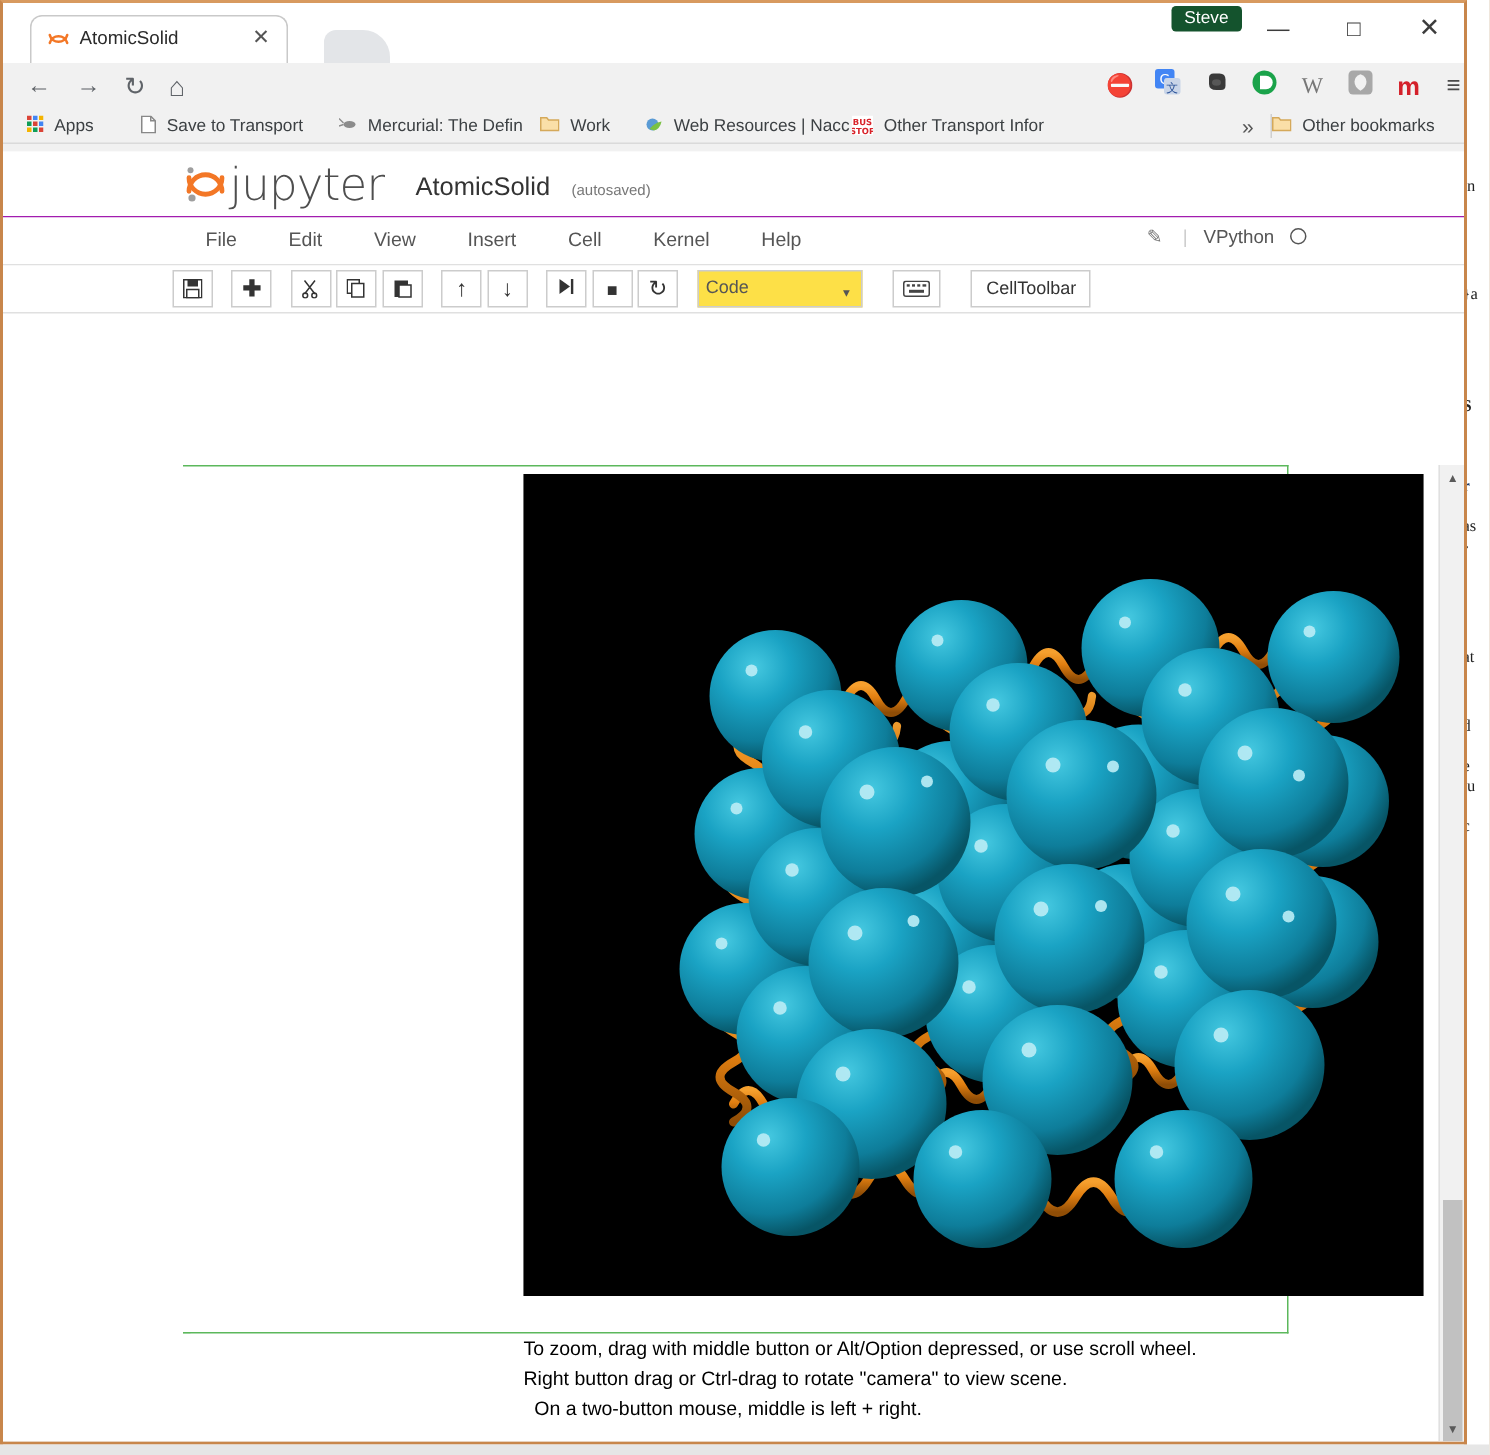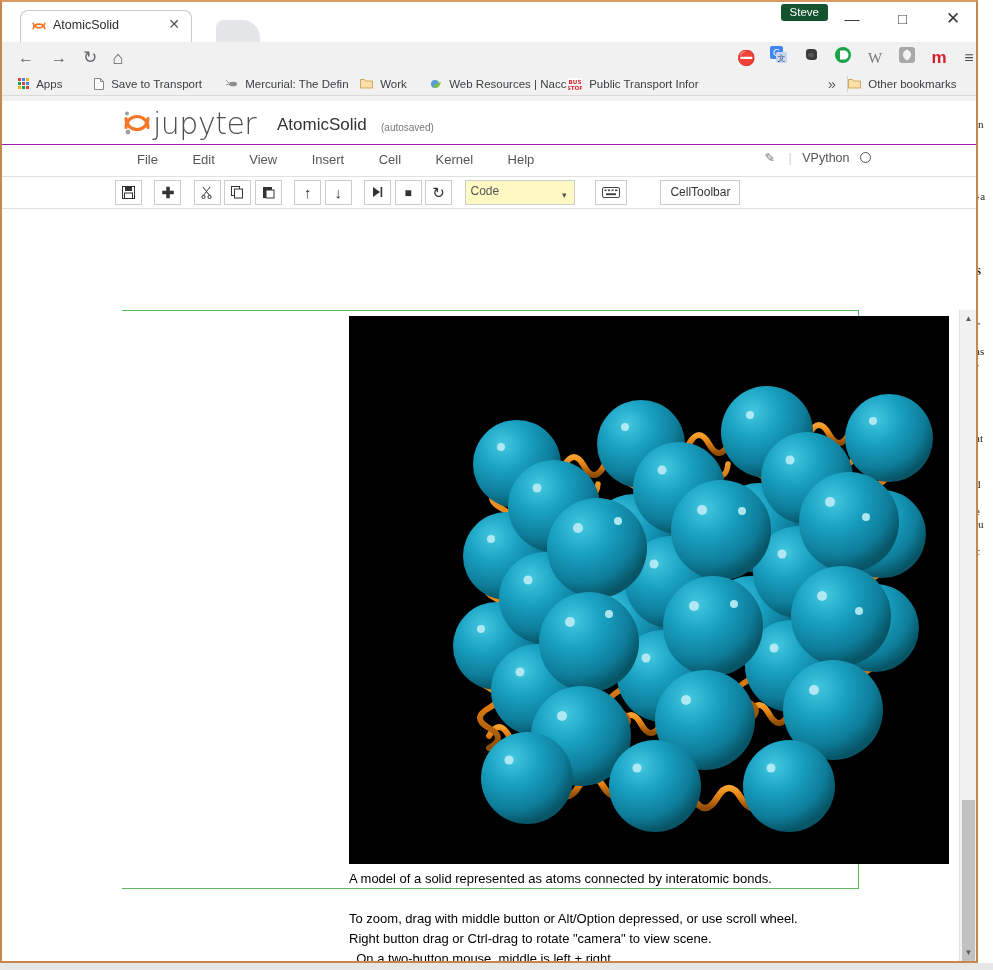--- a/index.html
+++ b/index.html
@@ -184,21 +184,21 @@
   .tb-wrap { position:absolute; left:113px; top:3px; }
   .tbg { display:inline-block; margin-right:8px; vertical-align:top; }
   .tb-btn {
     display:inline-block; width:27px; height:25px; background:#fff;
     border:1px solid #cccccc; margin-left:-1px; text-align:center;
     line-height:24px; font-size:13px; color:#333; cursor:pointer;
     vertical-align:top;
   }
   .tb-btn:first-child { margin-left:0; }
   .tb-sel {
-    display:inline-block; width:110px; height:25px; background:#fef9c3;
+    display:inline-block; width:110px; height:25px; background:#fde047;
     border:1px solid #cccccc; font-size:12px; color:#555;
     padding:3px 5px; position:relative; cursor:pointer; vertical-align:top;
   }
   .tb-sel .caret { position:absolute; right:7px; top:9px; font-size:9px; }
   .tb-wide {
     display:inline-block; height:25px; background:#fff;
     border:1px solid #cccccc; font-size:12px; color:#333;
     padding:4px 9px; cursor:pointer; vertical-align:top;
   }
 
@@ -384,21 +384,21 @@
       </span><span>Web Resources | Nacc</span>
     </div>
 
     <div class="bm" style="left:566px; width:140px">
       <span class="gl">
         <svg width="14" height="13" viewBox="0 0 14 13" style="vertical-align:-3px">
             <rect x="0" y="0" width="14" height="13" fill="#fff"></rect>
             <text x="7" y="6" font-size="5.6" fill="#d8232a" text-anchor="middle" font-family="DejaVu Sans" font-weight="bold">BUS</text>
             <text x="7" y="12" font-size="5.6" fill="#d8232a" text-anchor="middle" font-family="DejaVu Sans" font-weight="bold">STOP</text>
           </svg>
-      </span><span>Public Transport Infor</span>
+      </span><span>Other Transport Infor</span>
     </div>
 
     <div class="bm" style="left:826px; font-size:14px; color:#555">»</div>
     <div class="bm-sep"></div>
     <div class="bm" style="right:8px; width:120px">
       <span class="gl">
         <svg width="13" height="11" viewBox="0 0 13 11" style="vertical-align:-1px">
             <path d="M0.5 1.5h4l1.2 1.5h6.8v7h-12z" fill="#fadfa8" stroke="#d5a95a"></path>
           </svg>
       </span><span>Other bookmarks</span>
@@ -499,21 +499,21 @@
             <svg width="18" height="11" viewBox="0 0 18 11" style="vertical-align:-1px">
                 <rect x="0.5" y="0.5" width="17" height="10" rx="1.5" fill="none" stroke="#444"></rect>
                 <rect x="2.5" y="2.5" width="2" height="1.6" fill="#444"></rect>
                 <rect x="6" y="2.5" width="2" height="1.6" fill="#444"></rect>
                 <rect x="9.5" y="2.5" width="2" height="1.6" fill="#444"></rect>
                 <rect x="13" y="2.5" width="2.5" height="1.6" fill="#444"></rect>
                 <rect x="4" y="6.2" width="10" height="2" fill="#444"></rect>
               </svg>
           </span>
         </span>
-        <span class="tb-wide" style="margin-left:21px">CellToolbar</span>
+        <span class="tb-wide" style="margin-left:8px">CellToolbar</span>
       </div>
     </div>
 
     <div class="nb-canvas">
 
       <div class="cell-green-bar"></div>
       <div class="cell-selected">
 
         <div class="scene">
           <svg width="600" height="548" viewBox="0 0 600 548">
@@ -655,21 +655,20 @@
                 <circle cx="337" cy="384" r="5"></circle>
               <circle cx="465" cy="374" r="5"></circle>
               <circle cx="160" cy="444" r="4.5"></circle>
                 <circle cx="288" cy="452" r="4.5"></circle>
               <circle cx="422" cy="452" r="4.5"></circle>
             </g>
           </svg>
         </div>
 
         <div class="out-text">
-          <div>A model of a solid represented as atoms connected by interatomic bonds.</div>
           <div class="gap"></div>
           <div>To zoom, drag with middle button or Alt/Option depressed, or use scroll wheel.</div>
           <div>Right button drag or Ctrl-drag to rotate "camera" to view scene.</div>
           <div style="white-space:pre">  On a two-button mouse, middle is left + right.</div>
 
         </div>
       </div>
 
       <div class="pscroll">
         <span class="arrow up">▲</span>

